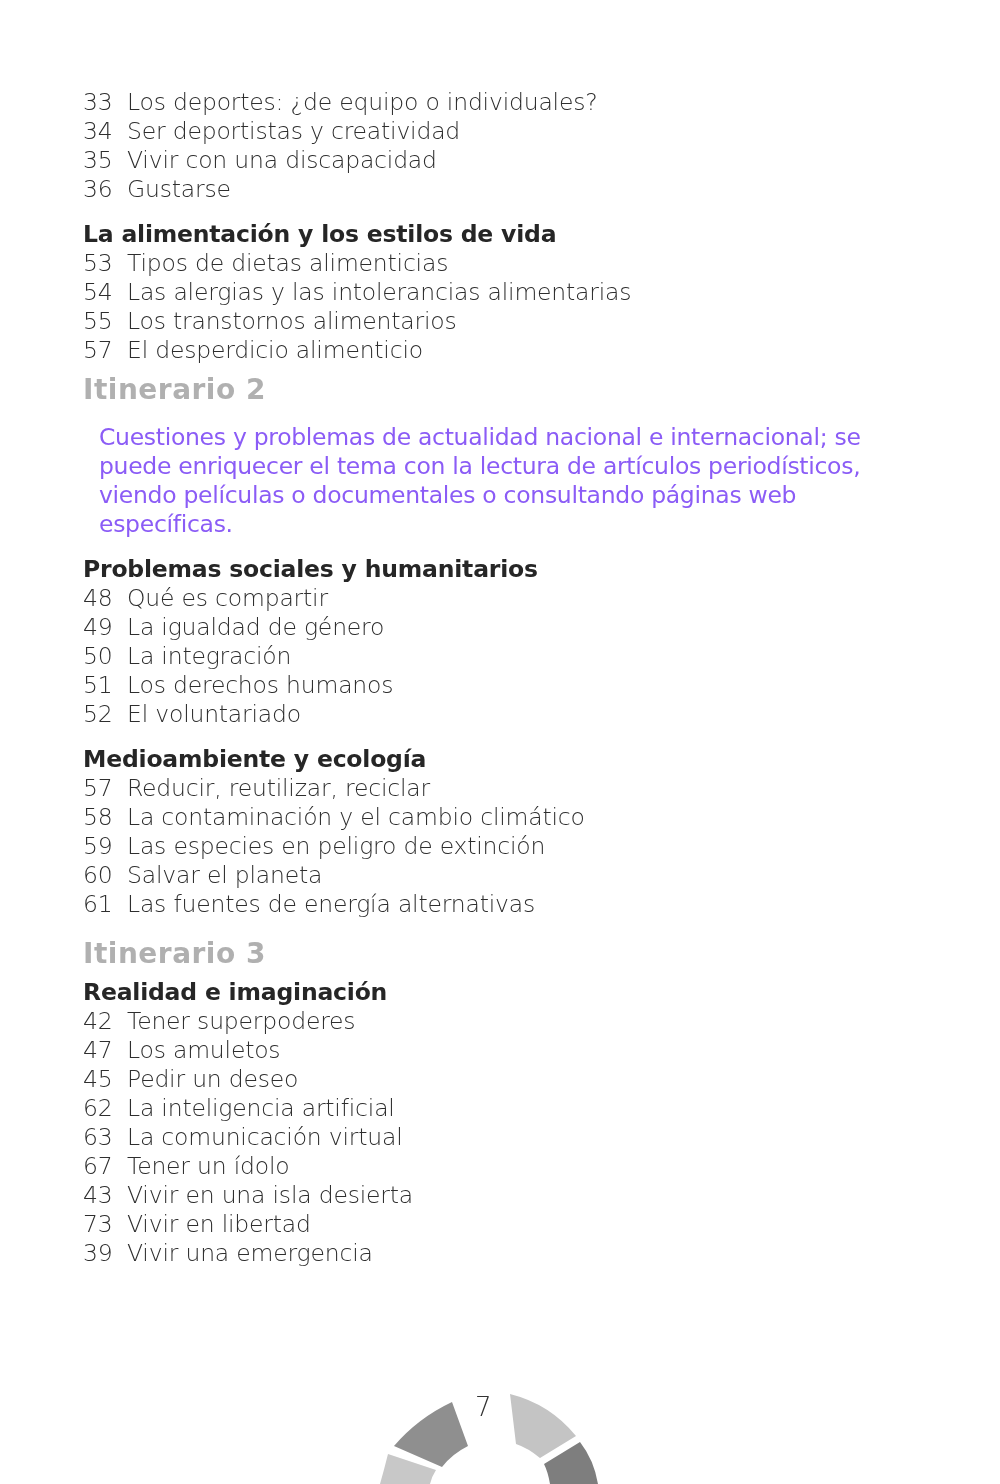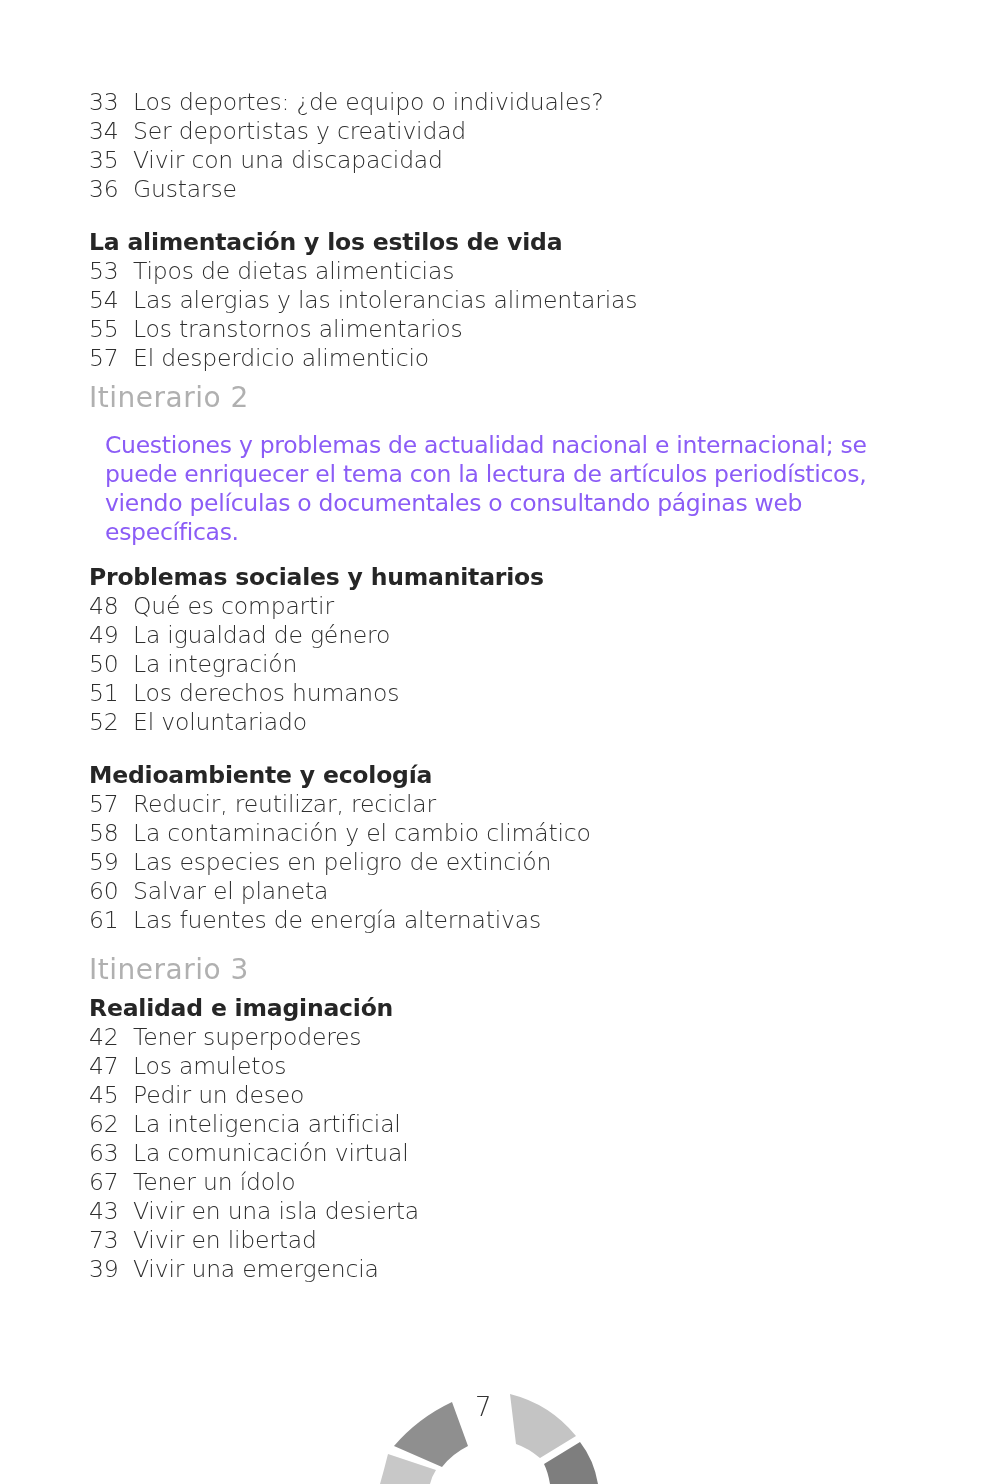--- a/index.html
+++ b/index.html
@@ -10,21 +10,21 @@
     body {
       width: 1000px;
       height: 1484px;
       position: relative;
       overflow: hidden;
       font-family: "DejaVu Sans", sans-serif;
       color: #2a2a2a;
     }
     .page {
       position: absolute;
-      left: 89px;
+      left: 83px;
       top: 88px;
       width: 800px;
     }
     .list {
       margin: 0;
       padding: 0;
       list-style: none;
     }
     .item {
       font-size: 23.5px;
@@ -36,27 +36,27 @@
     }
     .item .num {
       display: inline-block;
       width: 44px;
     }
     .section-title {
       font-size: 23.5px;
       line-height: 29px;
       font-weight: bold;
       color: #262626;
-      margin-top: 24px;
+      margin-top: 16px;
       letter-spacing: -0.2px;
     }
     .itin-title {
       font-size: 28px;
       line-height: 34px;
-      font-weight: normal;
+      font-weight: bold;
       color: #b0b0b0;
       margin-top: 8px;
       letter-spacing: 0.5px;
     }
     .itin-desc {
       font-size: 23.5px;
       line-height: 29px;
       color: #8b5cf6;
       letter-spacing: -0.3px;
       margin: 16px;

